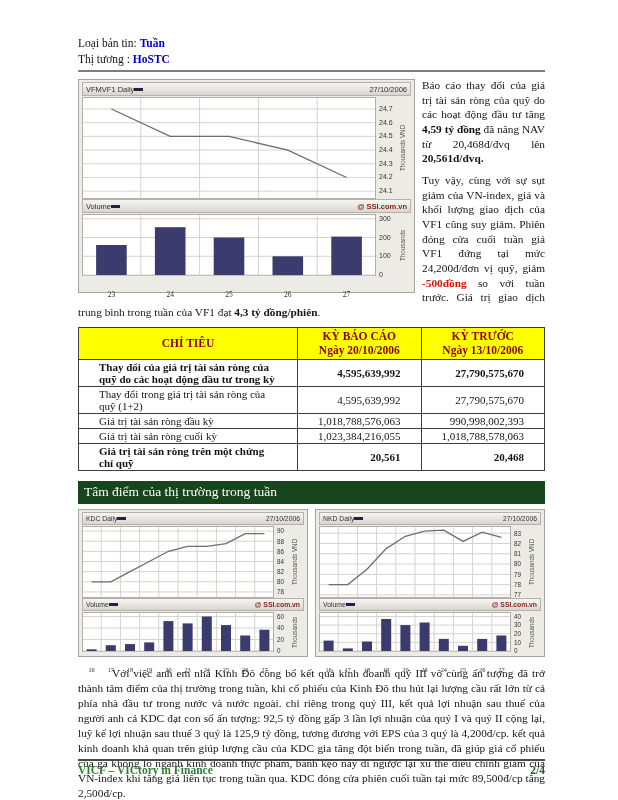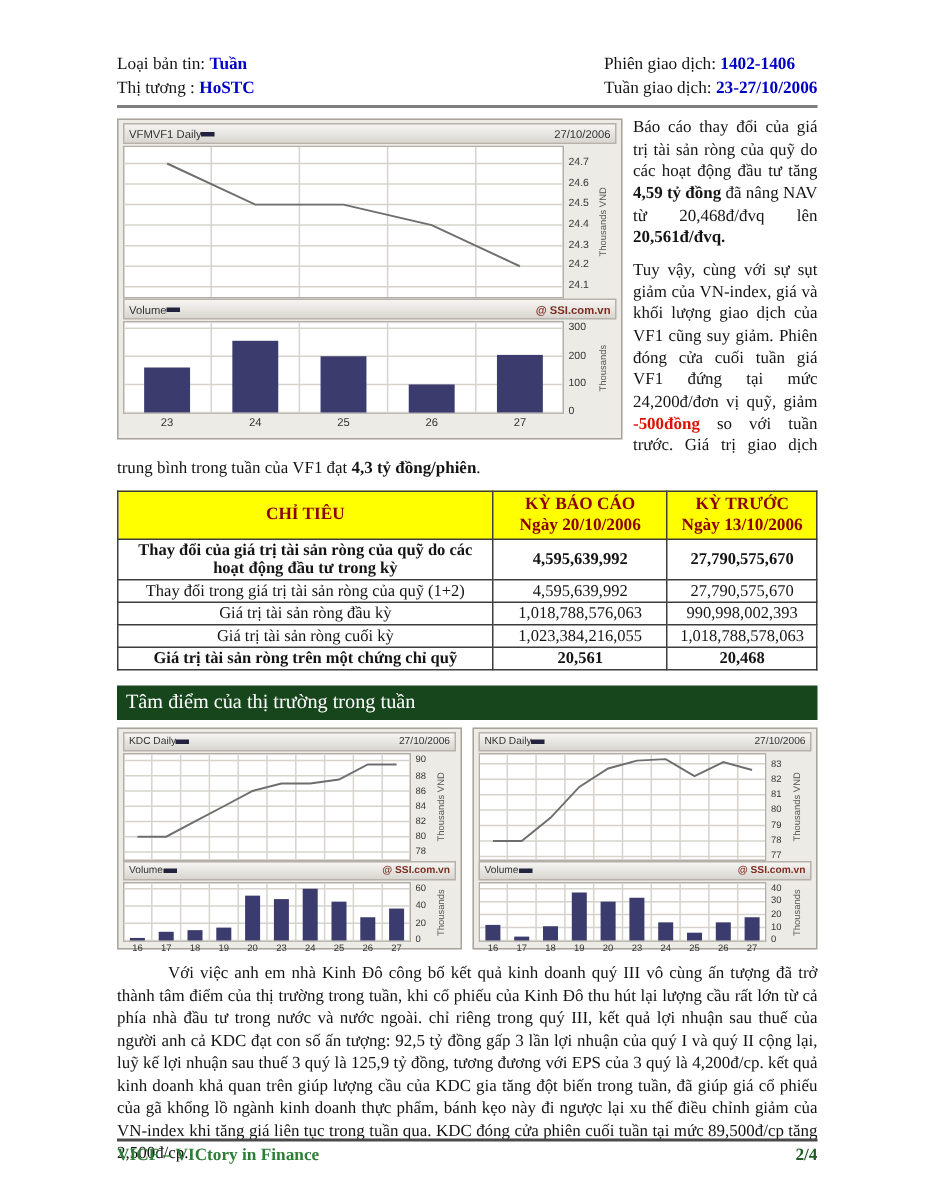--- a/index.html
+++ b/index.html
@@ -25,28 +25,28 @@
   .yax{position:relative;font-family:"Liberation Sans",sans-serif;color:#333;}
   .yax span{position:absolute;left:3px;white-space:nowrap;}
   .vf1box .yax{width:24px;font-size:7px;}
   .sm .yax{width:18px;font-size:6.3px;}
   .vcap{writing-mode:vertical-rl;transform:rotate(180deg);
         font-family:"Liberation Sans",sans-serif;font-size:6.3px;color:#555;
         line-height:1;width:10px;text-align:center;}
   .xlab{position:relative;height:10px;font-family:"Liberation Sans",sans-serif;color:#333;}
   .vf1box .xlab{font-size:7.5px;width:294px;}
   .sm .xlab{font-size:6.3px;width:192px;}
-  .xlab span{position:absolute;transform:translateX(-50%);top:1px;}
+  .xlab span{position:absolute;transform:translateX(-50%);top:14px;font-family:Liberation Serif, serif;}
   
   .para{font-size:11.3px;line-height:1.3;text-align:justify;margin:0 0 7px;}
   .b{font-weight:bold;}
   .red{color:#dd1100;font-weight:bold;}
   
   .navtable{width:100%;border-collapse:collapse;clear:both;font-size:11px;margin-top:2px;}
-  .navtable th,.navtable td{border:1px solid #3d3d3d;padding:1px 8px;text-align:center;}
+  .navtable th,.navtable td{border:1px solid #3d3d3d;padding:1px 20px;}
   .navtable th{background:#ffff00;color:#8b0000;text-align:center;font-size:11.5px;line-height:1.2;padding:2px 3px;}
   .num{text-align:right;white-space:nowrap;}
   .boldrow td{font-weight:bold;}
   
   .banner{background:#17461c;color:#ffffff;font-weight:normal;font-size:13.5px;
           padding:3px 0 4px 6px;margin:10px 0 5px;}
   
   .dualrow{display:flex;gap:7px;}
   .smbox{width:230px;height:148px;}
   
@@ -60,24 +60,20 @@
 </style>
 </head>
 <body>
 
 <div class="page">
 
   <div class="hdr">
     <div>
       <div><span>Loại bản tin: </span><span class="hval">Tuần</span></div>
       <div><span>Thị tương  : </span><span class="hval">HoSTC</span></div>
-    </div>
-    <div>
-      <div><span>Phiên giao dịch: </span><span class="hval">1402-1406</span></div>
-      <div><span>Tuần giao dịch: </span><span class="hval">23-27/10/2006</span></div>
     </div>
   </div>
   <hr class="rule">
 
   <div>
     <div class="chartbox vf1box">
       <div class="tbar">
         <span class="tl">
             <span>VFMVF1 Daily</span>
             <span class="dash"></span>

